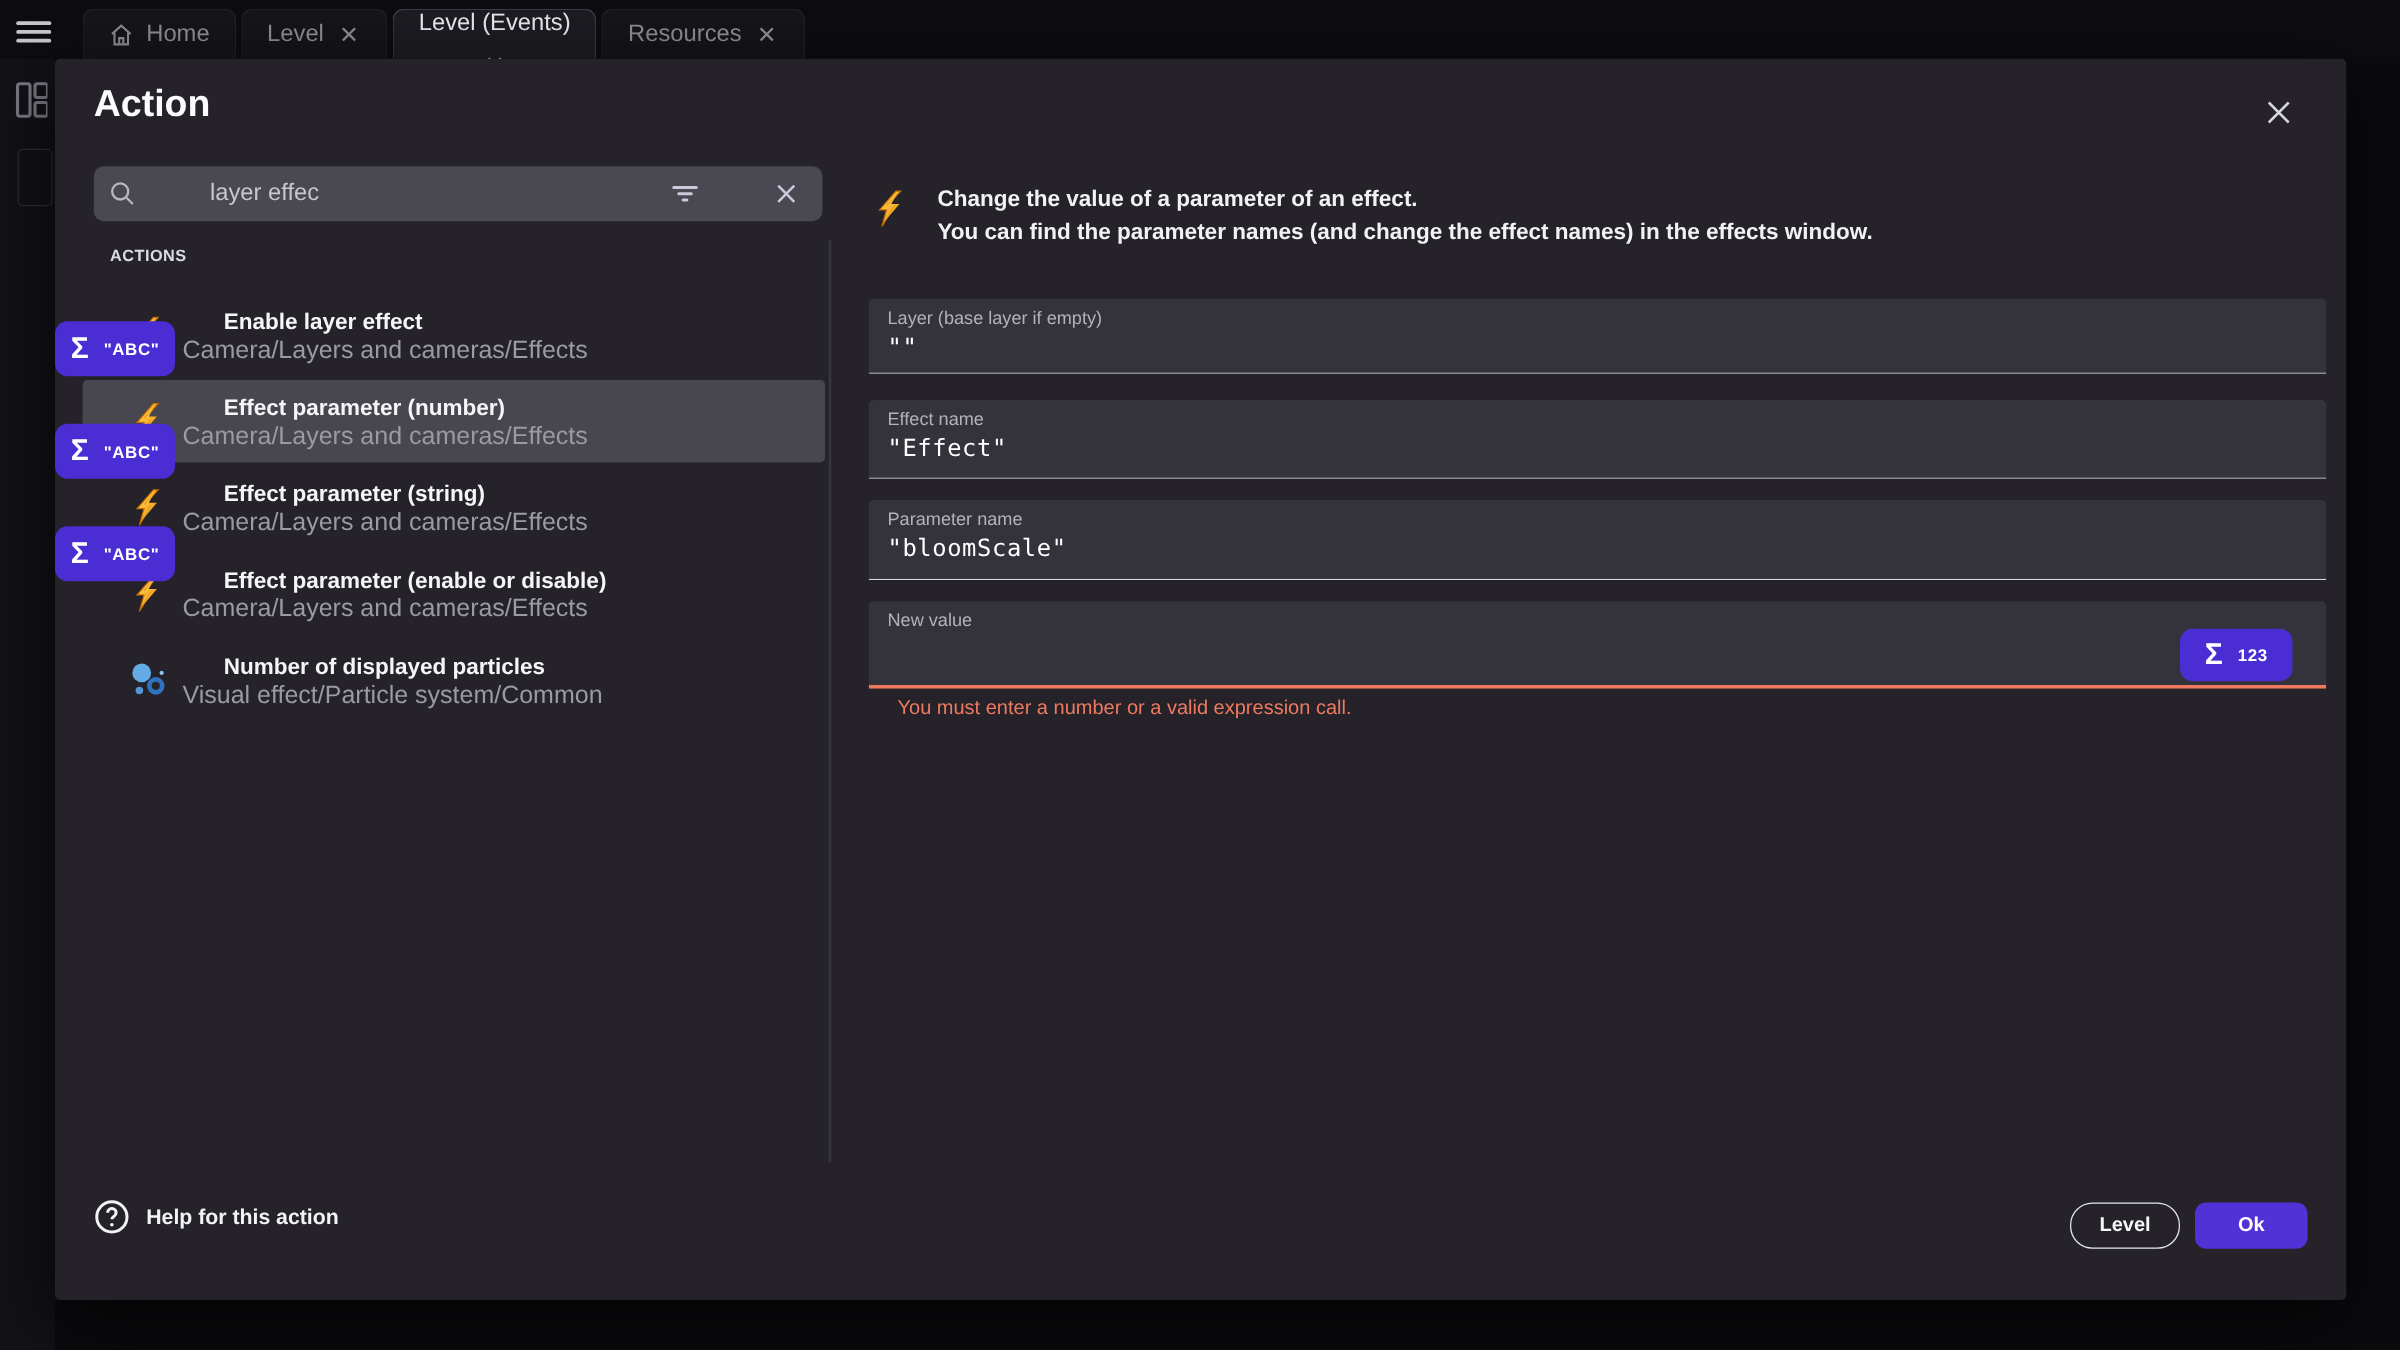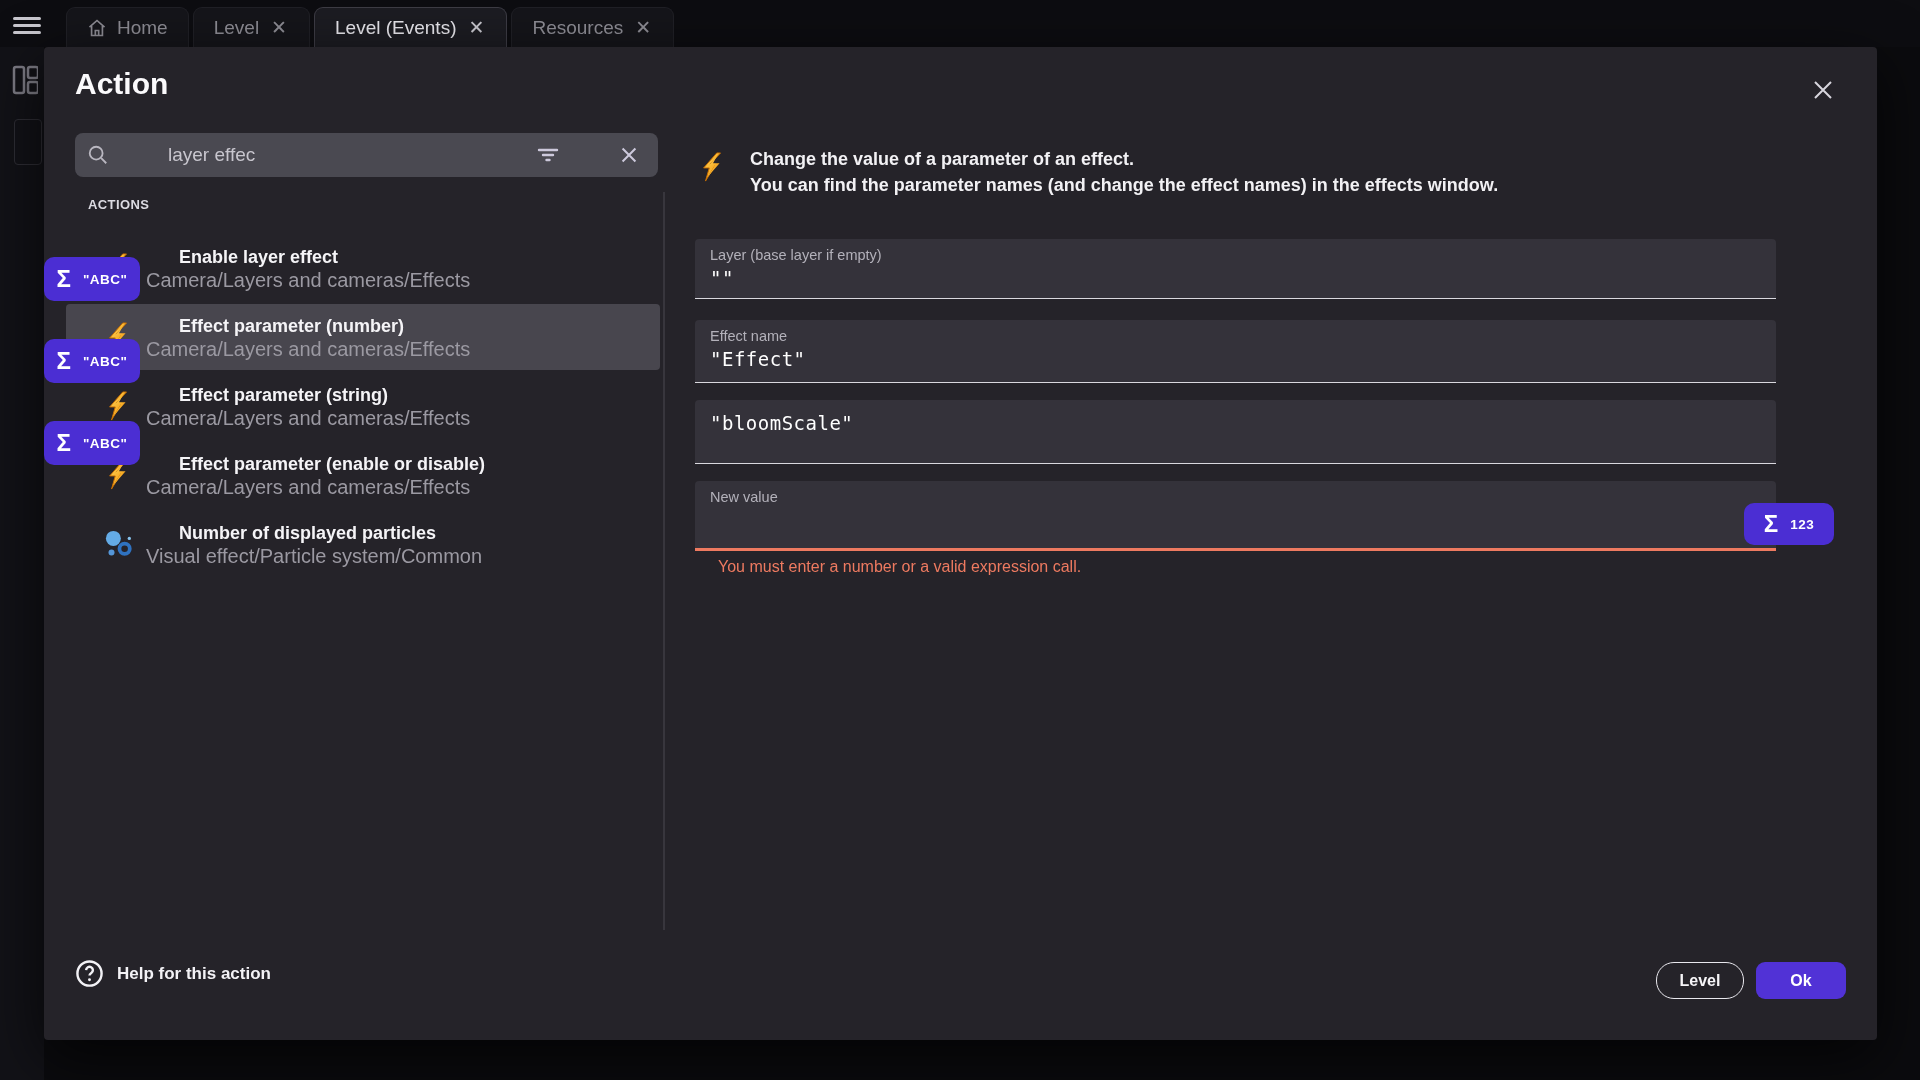--- a/index.html
+++ b/index.html
@@ -8,21 +8,21 @@
   .stage { position:relative; width:1920px; height:1080px; }
 
   
   .topbar { position:absolute; left:0; top:0; width:1920px; height:47px; background:#0d0d11; }
   .hamburger { position:absolute; left:13px; top:13px; width:28px; height:22px; cursor:pointer; }
   .hamburger span { display:block; height:3px; background:#c9c8cf; border-radius:2px; margin-top:4px; }
   .tabs { position:absolute; left:66px; top:7px; display:flex; gap:4px; height:40px; }
   .tab { display:flex; align-items:center; gap:10px; padding:0 20px; height:40px;
     background:#15151a; color:#8e8d95; font-size:19px; border-radius:9px 9px 0 0;
     border:1px solid #202026; border-bottom:none; }
-  .tab.active { background:#1c1c22; color:#e9e8ee; border-color:#3d3c45; }
+  .tab.active { background:#1c1c22; color:#e9e8ee; border-color:#3d3c45;flex-direction:column; }
   .tab .x { font-size:19px; color:#8e8d95; padding:0 2px; cursor:pointer; }
   .tab.active .x { color:#c9c8cf; }
   .home-ic { width:20px; height:20px; }
 
   .bg-left { position:absolute; left:0; top:47px; width:44px; height:1033px; background:#121217; }
   .frag-grid { position:absolute; left:12px; top:18px; width:26px; height:30px; }
   .frag-rect { position:absolute; left:14px; top:72px; width:28px; height:46px;
     border:1px solid #2e2d34; border-radius:4px; }
 
   .bg-right { position:absolute; left:1877px; top:47px; width:43px; height:1033px; background:#121216; }
@@ -56,21 +56,21 @@
   .item .t1 { font-size:18px; font-weight:700; color:#f5f4f7; line-height:24px;margin-left:33px; }
   .item .t2 { font-size:20px; color:#9b99a2; line-height:22px; }
 
   .divider { position:absolute; left:619px; top:145px; width:2px; height:738px; background:#38363d; }
 
   
   .desc { position:absolute; left:654px; top:99px; display:flex; }
   .desc .ic { width:30px; height:34px; margin-top:4px; }
   .desc .lines { margin-left:22px; font-size:18px; font-weight:600; color:#f2f1f4; line-height:26px; }
 
-  .field { position:absolute; left:651px; width:1081px; background:#34323a;
+  .field { position:absolute; left:651px; width:1166px; background:#34323a;
     border-radius:4px 4px 0 0; border-bottom:1px solid #d9d8de; padding:8px 15px 0 15px; }
   .field .flabel { font-size:14.5px; color:#b3b1ba; }
   .field .fvalue { font-family:"DejaVu Sans Mono", monospace; font-size:19px; color:#ffffff;
     margin-top:4px; letter-spacing:.5px; }
   .field.error { border-bottom:3px solid #ee7a60; }
   .err-text { position:absolute; left:674px; top:511px; font-size:16px; color:#ee7a60; }
 
   .exp-btn { position:absolute; width:96px; height:44px; background:#4b2ed3; border-radius:10px;
     display:flex; align-items:center; justify-content:center; gap:12px; cursor:pointer; border:none; }
   .exp-btn .sg { color:#fff; font-size:24px; font-weight:800; line-height:1; }
@@ -251,20 +251,21 @@
     <div class="field" style="top:273px; height:63px;">
       <div class="flabel">Effect name</div>
       <div class="fvalue">"Effect"</div>
     </div>
     <button class="exp-btn" style="top:292px;">
       <span class="sg">Σ</span>
       <span class="bl">"ABC"</span>
     </button>
 
     <div class="field" style="top:353px; height:64px;">
+      <div class="flabel">Parameter name</div>
       <div class="fvalue">"bloomScale"</div>
     </div>
     <button class="exp-btn" style="top:374px;">
       <span class="sg">Σ</span>
       <span class="bl">"ABC"</span>
     </button>
 
     <div class="field error" style="top:434px; height:70px;">
       <div class="flabel">New value</div>
       <div class="fvalue"></div>

